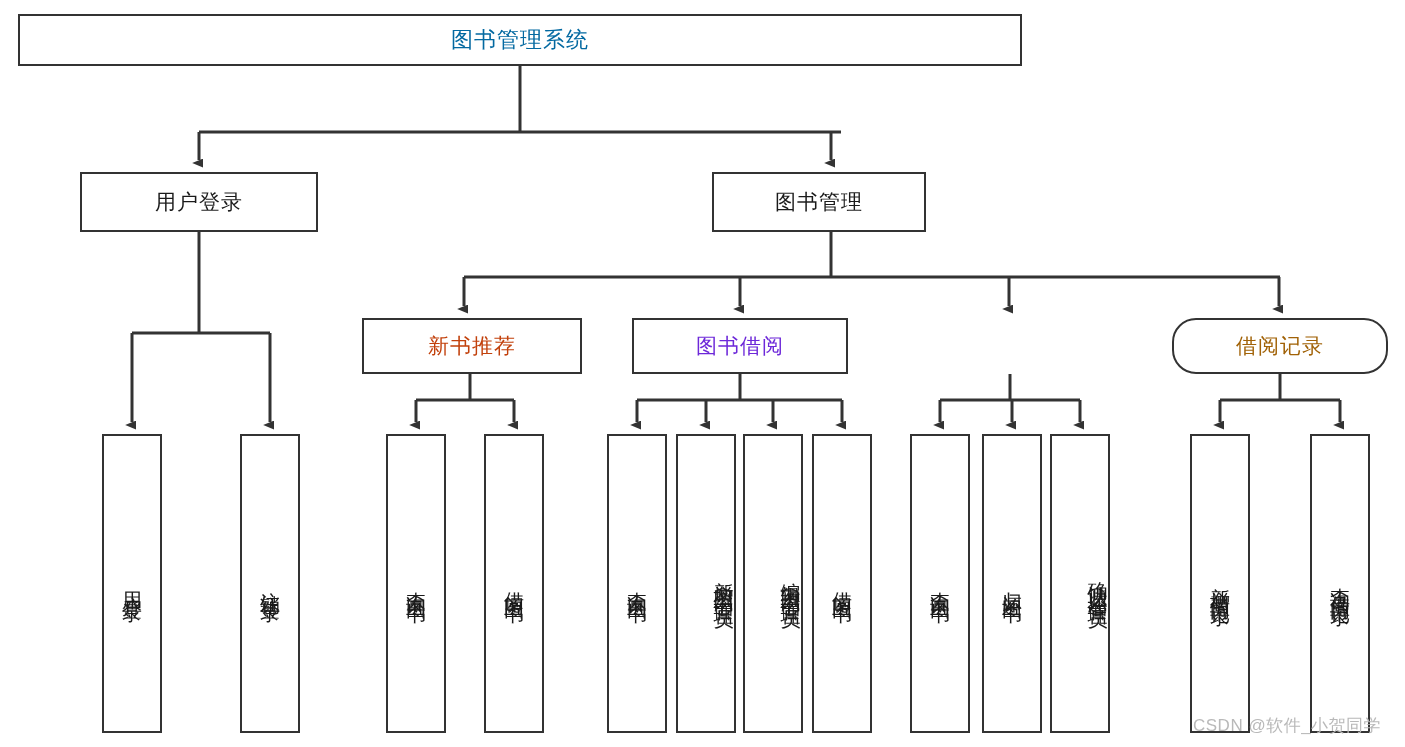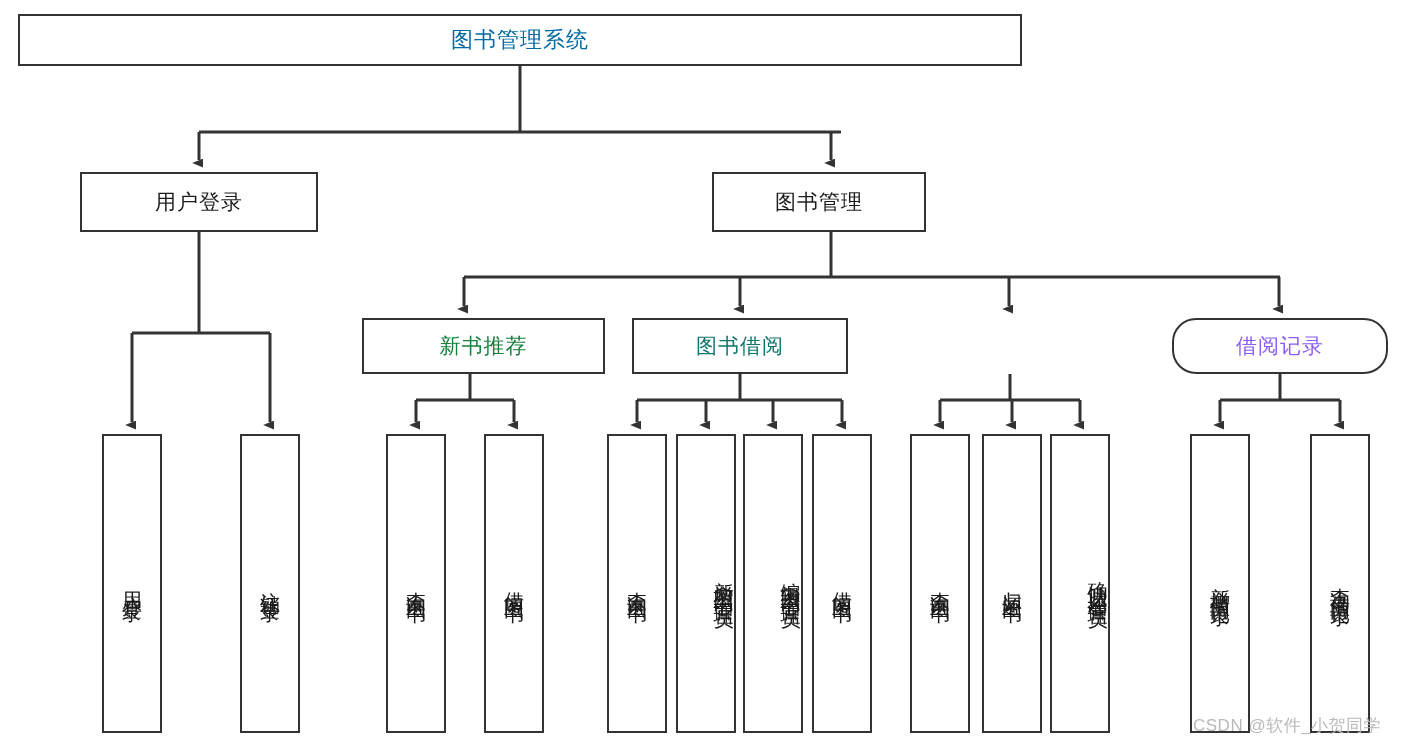--- a/index.html
+++ b/index.html
@@ -120,23 +120,23 @@
       <path d="M1220,400 L1220,422" marker-end="url(#arrow)"></path>
       <path d="M1340,400 L1340,422" marker-end="url(#arrow)"></path>
     </g>
   </svg>
 
   <div class="node horiz root" style="left: 18px; top: 14px; width: 1004px; height: 52px; border-color: rgb(51, 51, 51); background: rgb(255, 255, 255); color: #0369a1;">图书管理系统</div>
 
   <div class="node horiz" style="left: 80px; top: 172px; width: 238px; height: 60px; border-color: rgb(51, 51, 51); background: rgb(255, 255, 255); color: rgb(26, 26, 26);">用户登录</div>
   <div class="node horiz" style="left: 712px; top: 172px; width: 214px; height: 60px; border-color: rgb(51, 51, 51); background: rgb(255, 255, 255); color: rgb(26, 26, 26);">图书管理</div>
 
-  <div class="node horiz" style="left: 362px; top: 318px; width: 243px; height: 56px; border-color: rgb(51, 51, 51); background: rgb(255, 255, 255); color: #15803d;">新书推荐</div>
-  <div class="node horiz" style="left: 632px; top: 318px; width: 216px; height: 56px; border-color: rgb(51, 51, 51); background: rgb(255, 255, 255); color: #0f766e;">图书借阅</div>
-  <div class="node horiz" style="left: 1172px; top: 318px; width: 216px; height: 56px; border-color: rgb(51, 51, 51); background: rgb(255, 255, 255); color: #8b5cf6; border-radius: 24px;">借阅记录</div>
+  <div class="node horiz" style="left: 362px; top: 318px; width: 220px; height: 56px; border-color: rgb(51, 51, 51); background: rgb(255, 255, 255); color: #c2410c;">新书推荐</div>
+  <div class="node horiz" style="left: 632px; top: 318px; width: 216px; height: 56px; border-color: rgb(51, 51, 51); background: rgb(255, 255, 255); color: #6d28d9;">图书借阅</div>
+  <div class="node horiz" style="left: 1172px; top: 318px; width: 216px; height: 56px; border-color: rgb(51, 51, 51); background: rgb(255, 255, 255); color: #a16207; border-radius: 24px;">借阅记录</div>
 
   <div class="node vert" style="left: 102px; top: 434px; width: 60px; height: 299px; border-color: rgb(51, 51, 51); background: rgb(255, 255, 255); color: rgb(26, 26, 26);">用户登录</div>
   <div class="node vert" style="left: 240px; top: 434px; width: 60px; height: 299px; border-color: rgb(51, 51, 51); background: rgb(255, 255, 255); color: rgb(26, 26, 26);">注销登录</div>
   <div class="node vert" style="left: 386px; top: 434px; width: 60px; height: 299px; border-color: rgb(51, 51, 51); background: rgb(255, 255, 255); color: rgb(26, 26, 26);">查询图书</div>
   <div class="node vert" style="left: 484px; top: 434px; width: 60px; height: 299px; border-color: rgb(51, 51, 51); background: rgb(255, 255, 255); color: rgb(26, 26, 26);">借阅图书</div>
   <div class="node vert" style="left: 607px; top: 434px; width: 60px; height: 299px; border-color: rgb(51, 51, 51); background: rgb(255, 255, 255); color: rgb(26, 26, 26);">查询图书</div>
   <div class="node vert top-align" style="left: 676px; top: 434px; width: 60px; height: 299px; border-color: rgb(51, 51, 51); background: rgb(255, 255, 255); color: rgb(26, 26, 26);">新增图书（管理员）</div>
   <div class="node vert top-align" style="left: 743px; top: 434px; width: 60px; height: 299px; border-color: rgb(51, 51, 51); background: rgb(255, 255, 255); color: rgb(26, 26, 26);">编辑图书（管理员）</div>
   <div class="node vert" style="left: 812px; top: 434px; width: 60px; height: 299px; border-color: rgb(51, 51, 51); background: rgb(255, 255, 255); color: rgb(26, 26, 26);">借阅图书</div>
   <div class="node vert" style="left: 910px; top: 434px; width: 60px; height: 299px; border-color: rgb(51, 51, 51); background: rgb(255, 255, 255); color: rgb(26, 26, 26);">查询图书</div>

